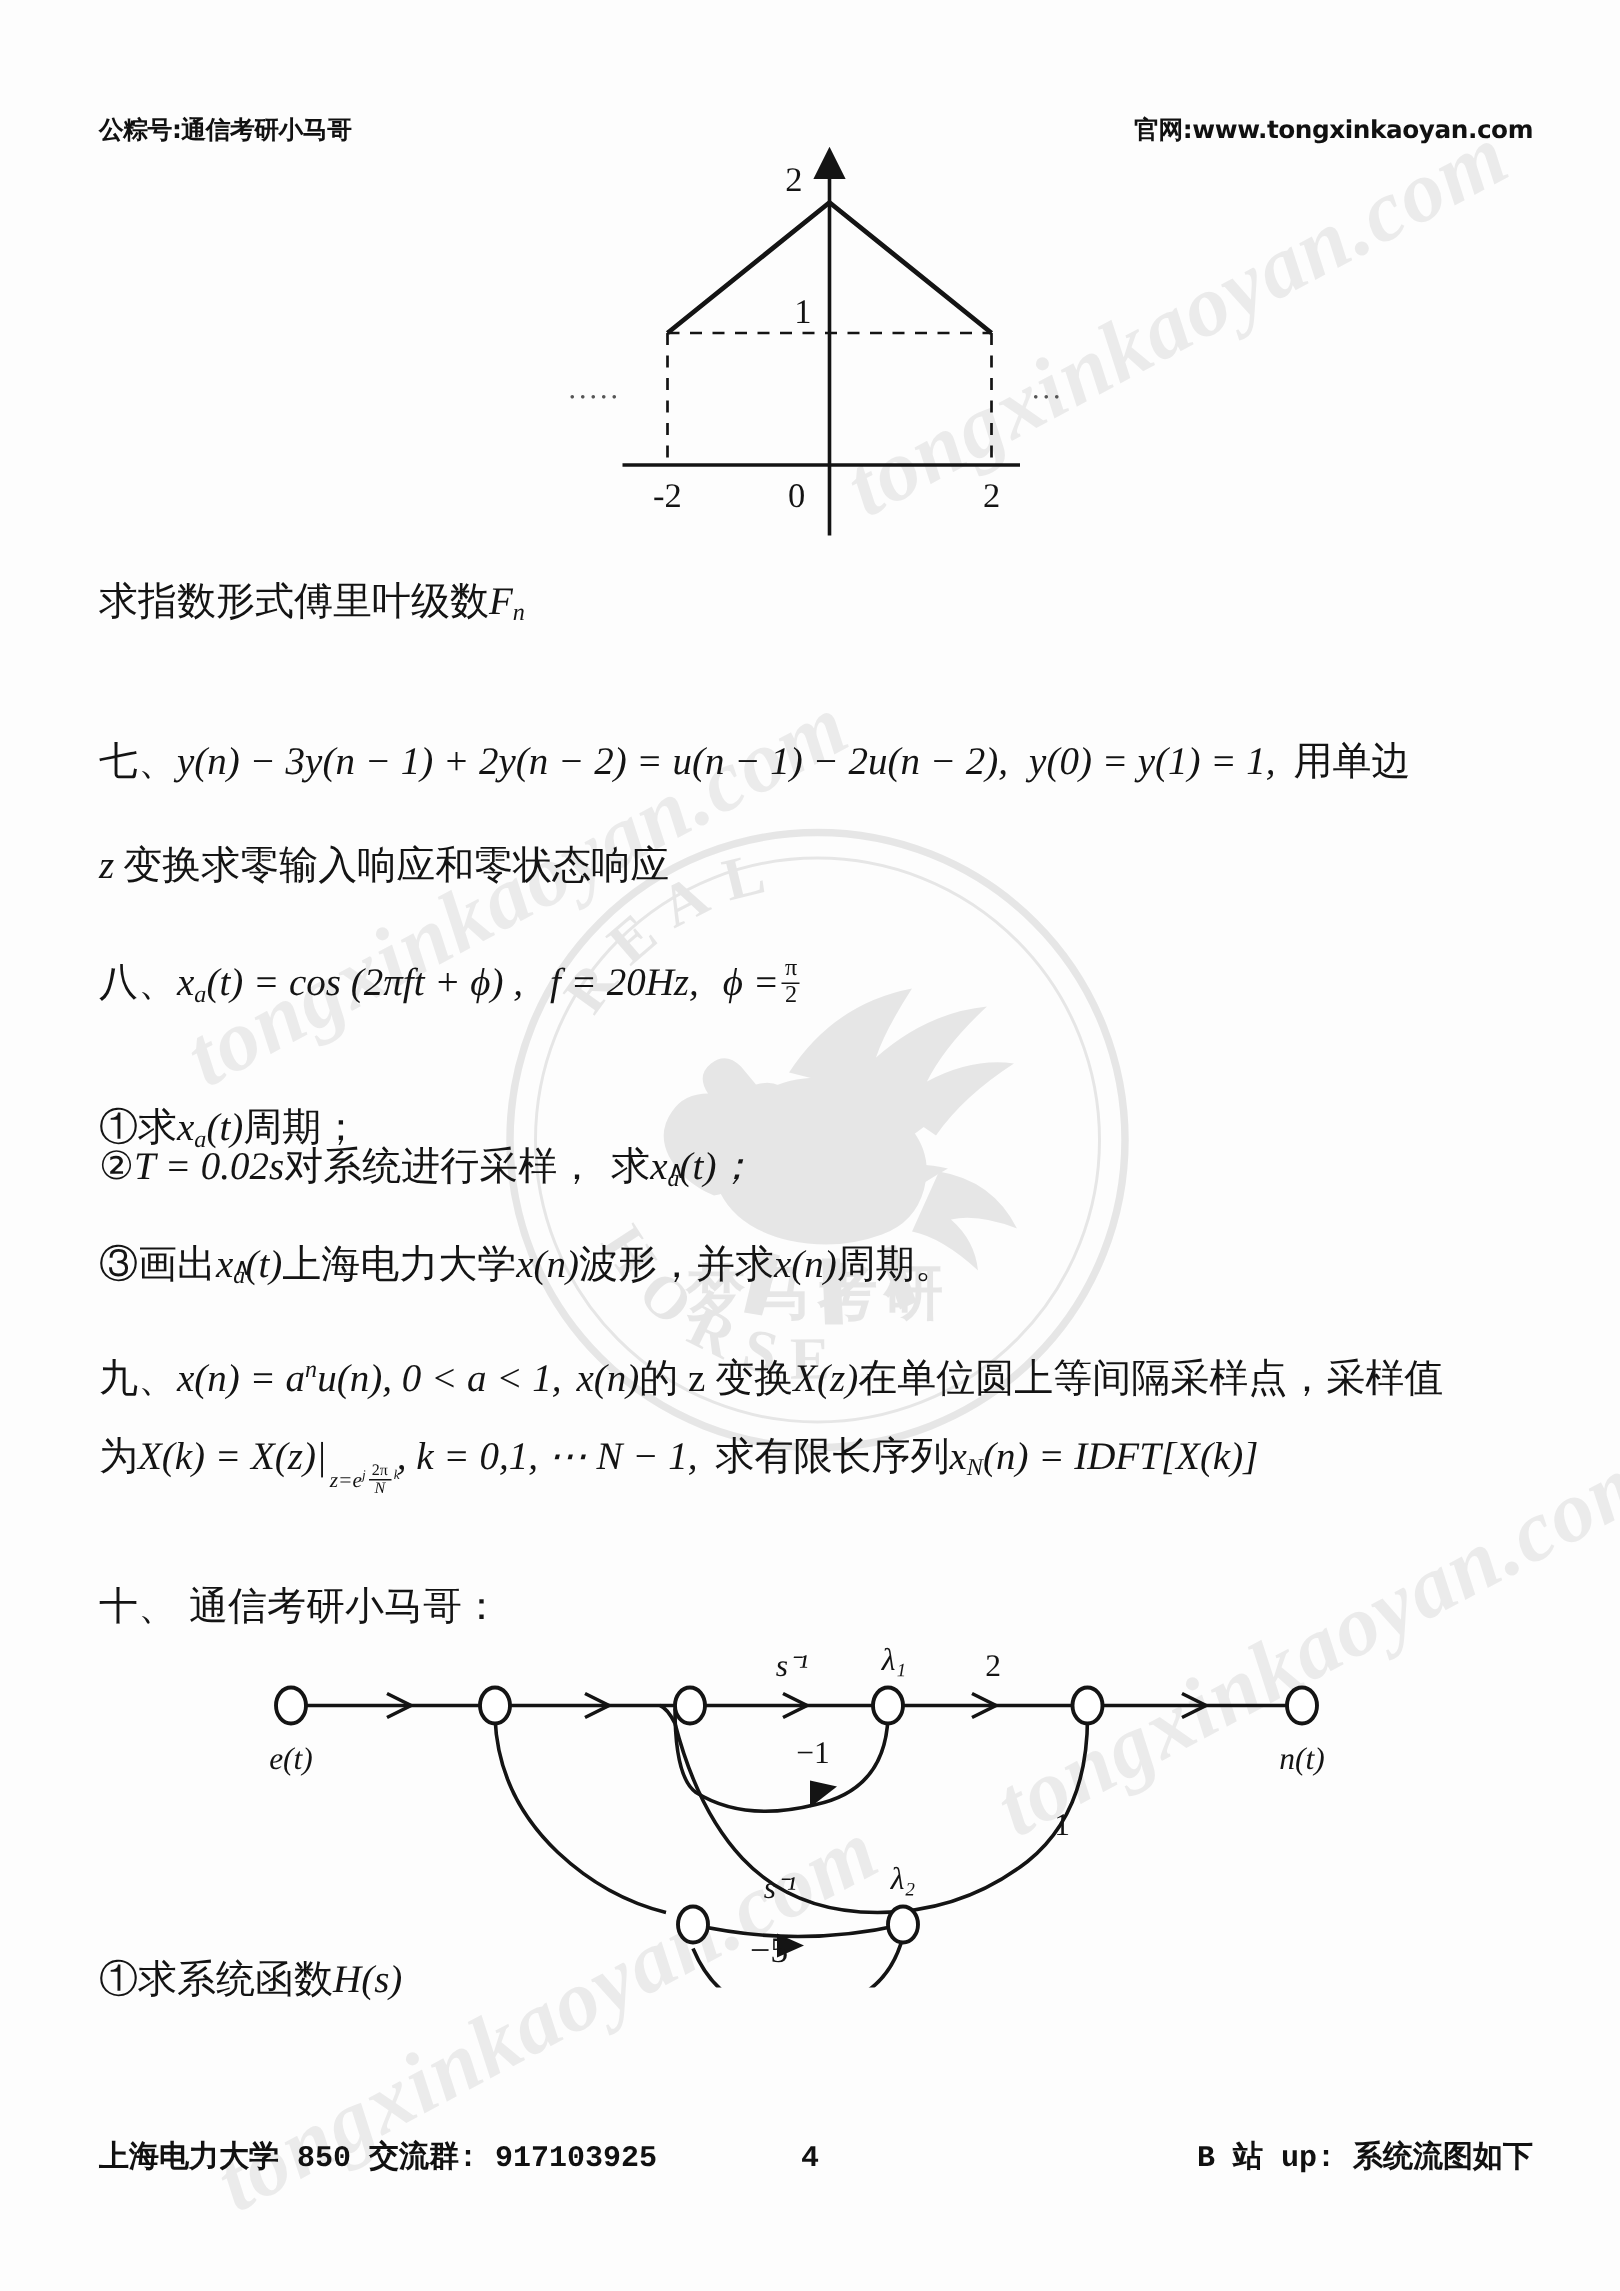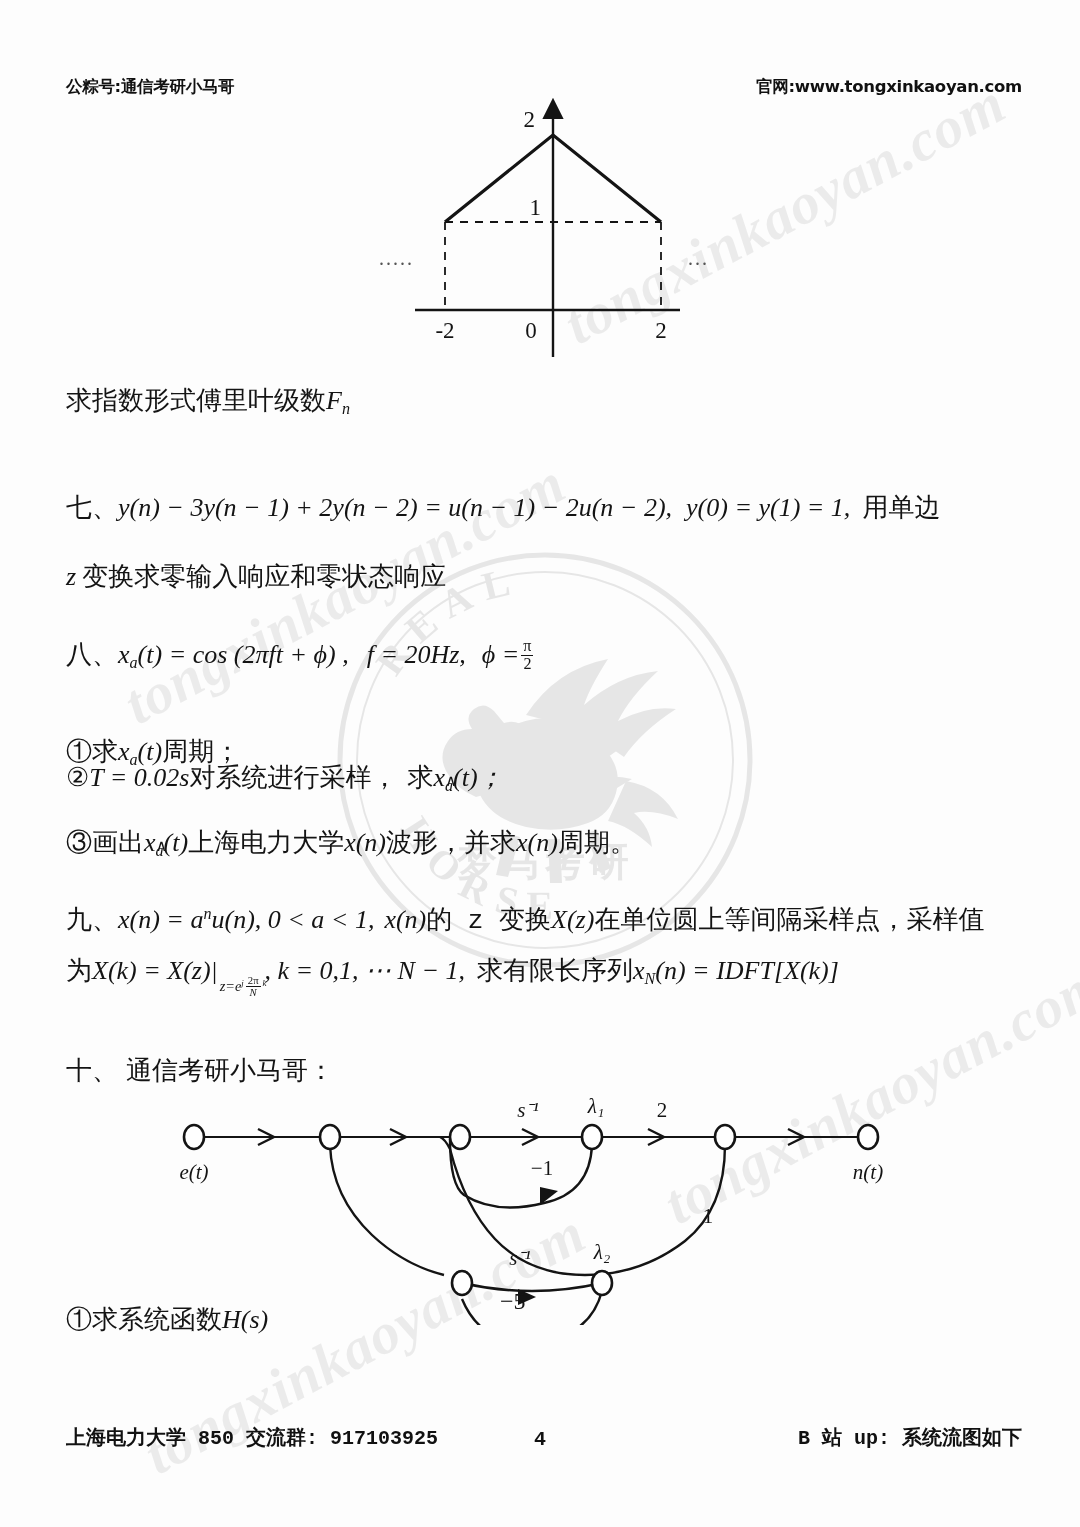--- a/index.html
+++ b/index.html
@@ -87,21 +87,21 @@
   }
   .ln {
     position: absolute;
     left: 66px;
     width: 960px;
     font-size: 26px;
     line-height: 1.0;
     white-space: nowrap;
     color: #141414;
   }
-  .cn { font-family: Liberation Mono, monospace; font-weight: 500; text-align: center; }
+  .cn { font-family: Liberation Serif, serif; font-weight: 500; text-align: center; }
   .mi { font-family: "Liberation Serif", serif; font-style: italic; }
   .mr { font-family: "Liberation Serif", serif; font-style: normal; }
   sub, sup {
     font-size: 0.62em;
     font-style: italic;
     font-family: "Liberation Serif", serif;
   }
   sup { vertical-align: 0.55em; }
   sub { vertical-align: -0.28em; }
 

